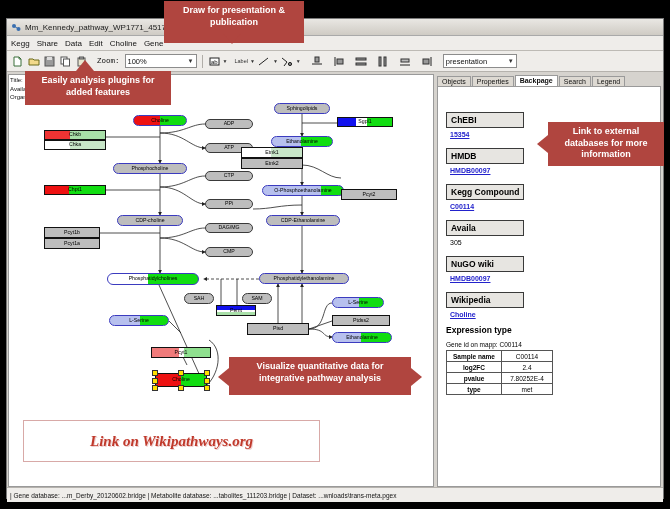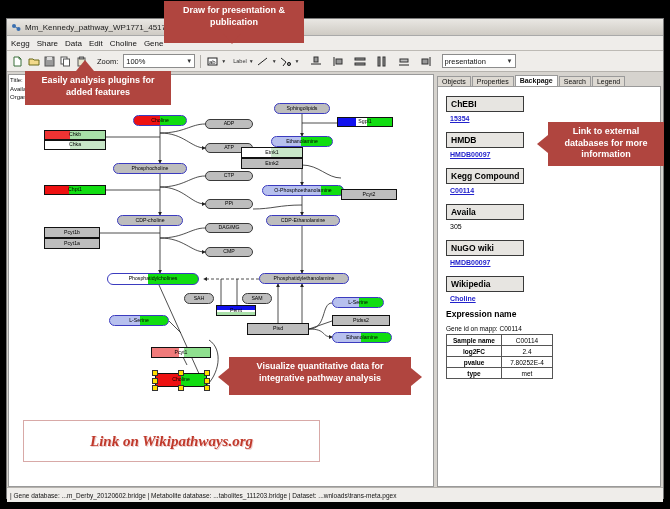--- a/index.html
+++ b/index.html
@@ -12,41 +12,41 @@
   .tb-title{font-size:8px;color:#1b1b1b;white-space:nowrap;overflow:hidden;}
 
   
   .menubar{height:14px;background:#efedea;border-bottom:1px solid #bdbab5;display:flex;align-items:center;padding-left:4px;gap:7px;}
   .menubar span{font-size:8px;color:#111;cursor:default;}
 
   
   .toolbar{height:20px;background:#efedea;border-bottom:1px solid #b5b2ad;display:flex;align-items:center;padding-left:4px;gap:3px;}
   .tbtn{width:13px;height:13px;display:flex;align-items:center;justify-content:center;font-size:9px;color:#444;}
   .tbtn svg{display:block;}
-  .zoomlbl{font-size:7.5px;margin:0 2px 0 6px;color:#111;}
+  .zoomlbl{font-size:7.5px;margin:0 2px 0 6px;color:#111;font-family:Liberation Mono, monospace;}
   .combo{height:12px;border:1px solid #8c8c8c;background:#fff;display:flex;align-items:center;font-size:7.5px;padding:0 2px;color:#111;}
   .combo .arw{margin-left:auto;font-size:6px;color:#333;}
   .zoomcombo{width:66px;}
   .viscombo{width:68px;margin-left:6px;}
   .sep{width:1px;height:13px;background:#b0ada8;margin:0 2px;}
   .caret{font-size:5px;color:#333;margin-left:-1px;}
 
   
   .body{display:flex;height:calc(100% - 16px - 14px - 20px - 14px);}
   .canvaswrap{position:relative;flex:0 0 424px;background:#fff;border:1px solid #9a9a9a;margin:2px 0 0 1px;overflow:hidden;}
   .sidewrap{flex:1;margin:2px 2px 0 3px;display:flex;flex-direction:column;}
 
   
   .metacol{position:absolute;left:1px;top:1px;font-size:6px;line-height:8.5px;color:#111;z-index:3;}
 
   
   .tabrow{display:flex;align-items:flex-end;height:12px;gap:1px;}
   .tab{font-size:7px;padding:1px 4px 1px;border:1px solid #9a9a9a;border-bottom:none;background:#ddd9d2;color:#111;}
   .tab.active{background:#fff;font-weight:bold;position:relative;top:0px;padding-bottom:2px;}
-  .sidepanel{flex:1;background:#fff;border:1px solid #9a9a9a;overflow:hidden;position:relative;padding:6px 8px;box-sizing:border-box;}
+  .sidepanel{flex:1;background:#fff;border:1px solid #9a9a9a;overflow:hidden;position:relative;padding:22px 8px;box-sizing:border-box;}
   .db-head{border:1px solid #3a3a3a;background:#e7e5e1;font-size:8.5px;font-weight:bold;padding:2px 4px;color:#000;display:inline-block;min-width:78px;box-sizing:border-box;}
   .db-link{font-size:7px;color:#2222cc;text-decoration:underline;display:block;margin:3px 0 7px 4px;font-weight:bold;}
   .db-plain{font-size:7px;color:#000;display:block;margin:3px 0 7px 4px;}
   .exp-title{font-size:8.5px;font-weight:bold;color:#000;margin:4px 0 6px 0;}
   .gid{font-size:6.5px;color:#000;margin-bottom:2px;}
   table.exp{border-collapse:collapse;}
   table.exp td{border:1px solid #555;font-size:6.5px;text-align:center;padding:1.5px 3px;color:#000;background:#fff;}
   table.exp td.k{font-weight:bold;width:48px;}
   table.exp td.v{width:44px;}
 
@@ -405,21 +405,21 @@
 
         <div class="db-head">Availa</div>
         <span class="db-plain">305</span>
 
         <div class="db-head">NuGO wiki</div>
         <a class="db-link">HMDB00097</a>
 
         <div class="db-head">Wikipedia</div>
         <a class="db-link">Choline</a>
 
-        <div class="exp-title">Expression name</div>
+        <div class="exp-title">Expression type</div>
         <div class="gid">Gene id on mapp: C00114</div>
 
         <table class="exp">
           <tbody>
               <tr>
             <td class="k">Sample name</td>
             <td class="v">C00114</td>
           </tr>
           <tr>
             <td class="k">log2FC</td>

